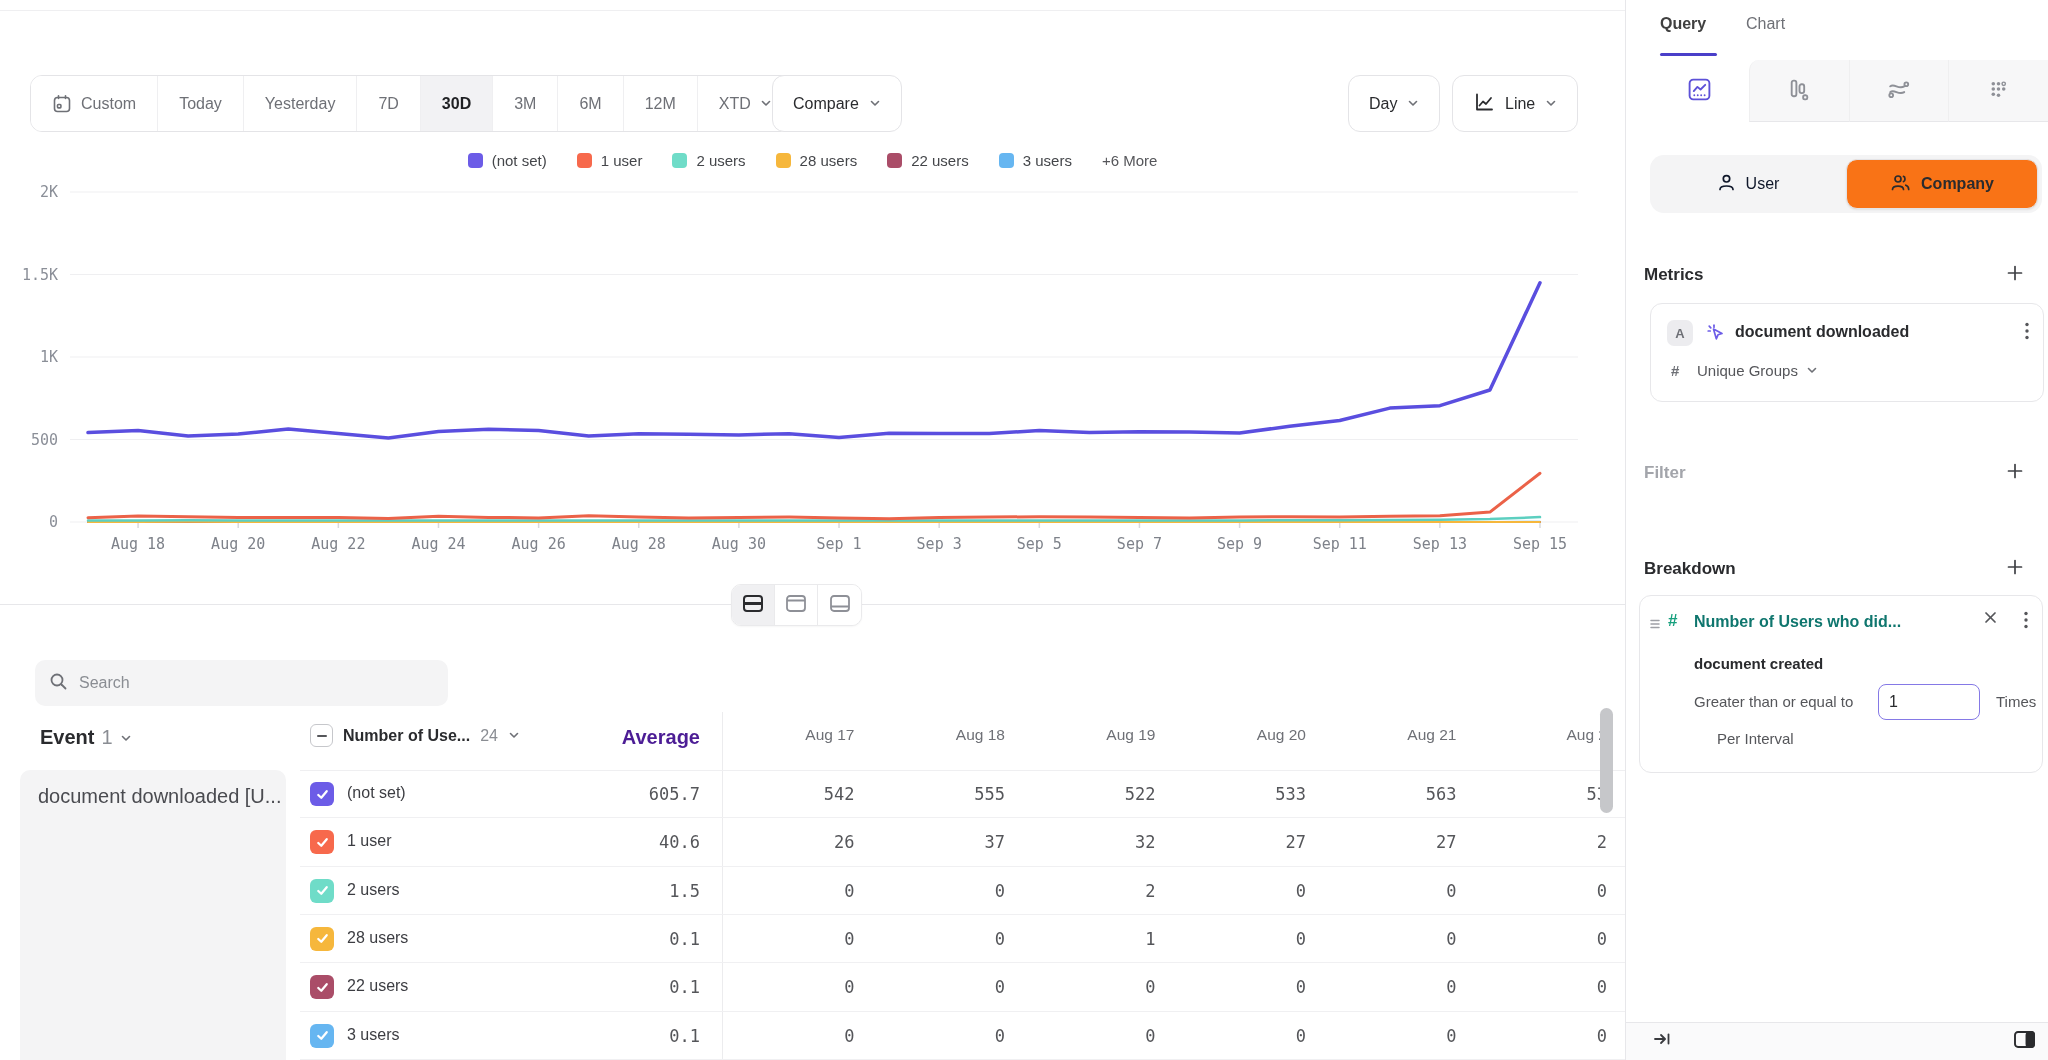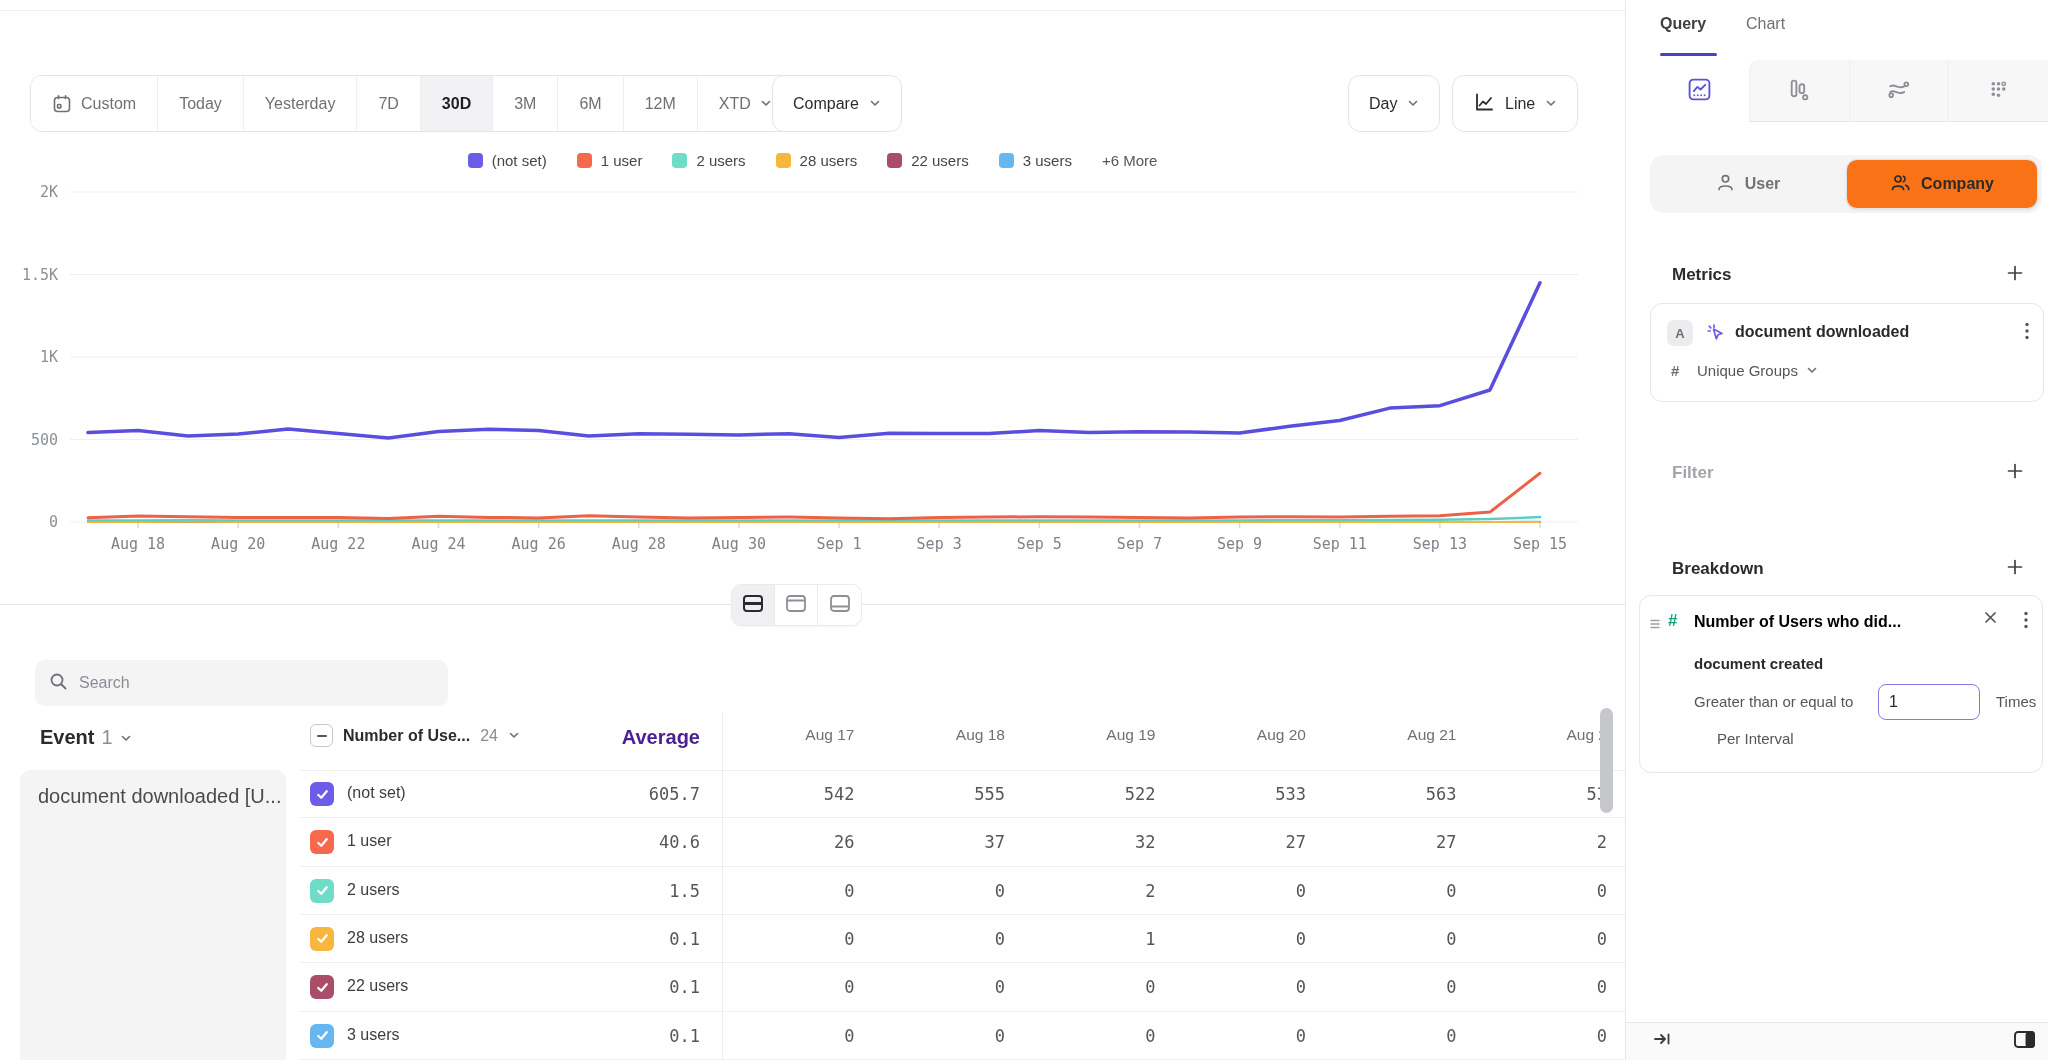--- a/index.html
+++ b/index.html
@@ -93,47 +93,47 @@
     background:#F7F7F8; border:none; border-bottom:1px solid #E7E7EA; border-left:1px solid #EFEFF0;
     color:#8E9097; cursor:pointer; }
   .type-cell:first-child { border-left:none; }
   .type-cell.active { background:#fff; border-bottom:1px solid transparent; color:#5D51D8;
     border-radius:0 0 10px 10px; }
   .type-cell.r1 { border-radius:10px 0 0 0; }
 
   .seg { position:absolute; left:24px; top:155px; width:392px; height:58px; background:#F4F4F5;
     border-radius:14px; }
   .seg-opt { position:absolute; top:0; bottom:0; width:196px; display:flex; align-items:center;
-    justify-content:center; gap:10px; font-size:16px; color:#737373; cursor:pointer;font-weight:bold; }
+    justify-content:center; gap:10px; font-size:16px; color:#0f172a; cursor:pointer; }
   .seg-opt.selected { top:4px; bottom:4px; left:196px; width:192px; background:#f97316;
     border:1px solid #E4E4E7; border-radius:11px; box-shadow:0 1px 2px rgba(0,0,0,.08);
     color:#2A2B2E; font-weight:bold; }
 
-  .sec-head { position:absolute; left:46px; right:22px; display:flex; align-items:center;
+  .sec-head { position:absolute; left:18px; right:22px; display:flex; align-items:center;
     justify-content:space-between; }
   .sec-title { font-size:17px; font-weight:bold; color:#2A2B2E; }
   .sec-title.dim { color:#A3A5AB; }
   .plus-btn { background:none; border:none; color:#3F4045; cursor:pointer; padding:2px; }
 
   .card { position:absolute; background:#fff; border:1px solid #E7E7EA; border-radius:12px; }
   #metric-card { left:24px; width:394px; top:303px; height:99px; }
   .badge-a { position:absolute; left:16px; top:16px; width:26px; height:26px; background:#ECECEF;
     border-radius:7px; display:flex; align-items:center; justify-content:center;
     font-size:13px; font-weight:bold; color:#6E7076; }
   .m-spark { position:absolute; left:54px; top:18px; color:#6C5CE7; }
   .m-title { position:absolute; left:84px; top:19px; font-size:16px; font-weight:bold; color:#2A2B2E; }
   .kebab { position:absolute; background:none; border:none; color:#55565A; cursor:pointer; }
   .m-hash { position:absolute; left:20px; top:58px; font-size:15px; font-weight:bold; color:#6E7076; }
   .m-measure { position:absolute; left:46px; top:58px; display:flex; gap:8px; align-items:center;
     font-size:15px; color:#55565A; cursor:pointer; }
 
   #bd-card { left:13px; width:404px; top:595px; height:178px; }
   .drag-handle { position:absolute; left:9px; top:20px; color:#9EA0A6; cursor:grab; }
   .bd-hash { position:absolute; left:28px; top:15px; font-size:17px; font-weight:bold; color:#17A07E; }
-  .bd-title { position:absolute; left:54px; top:17px; font-size:16px; font-weight:bold; color:#000000; }
+  .bd-title { position:absolute; left:54px; top:17px; font-size:16px; font-weight:bold; color:#0f766e; }
   .close-x { position:absolute; right:44px; top:14px; background:none; border:none; color:#55565A; cursor:pointer; }
   .bd-event { position:absolute; left:54px; top:59px; font-size:15px; font-weight:bold; color:#2A2B2E; }
   .bd-cond { position:absolute; left:54px; top:97px; font-size:15px; color:#55565A; }
   .bd-input { position:absolute; left:238px; top:88px; width:102px; height:36px;
     border:1.5px solid #8579E6; border-radius:8px; font-size:16px; padding-left:10px;
     color:#2A2B2E; outline:none; font-family:inherit; }
   .bd-times { position:absolute; left:356px; top:97px; font-size:15px; color:#55565A; }
   .bd-per { position:absolute; left:56px; top:134px; font-size:15px; color:#55565A;margin-left:21px; }
 
   .bottom-bar { position:absolute; left:0; right:0; bottom:0; height:38px; background:#FAFAFB;

